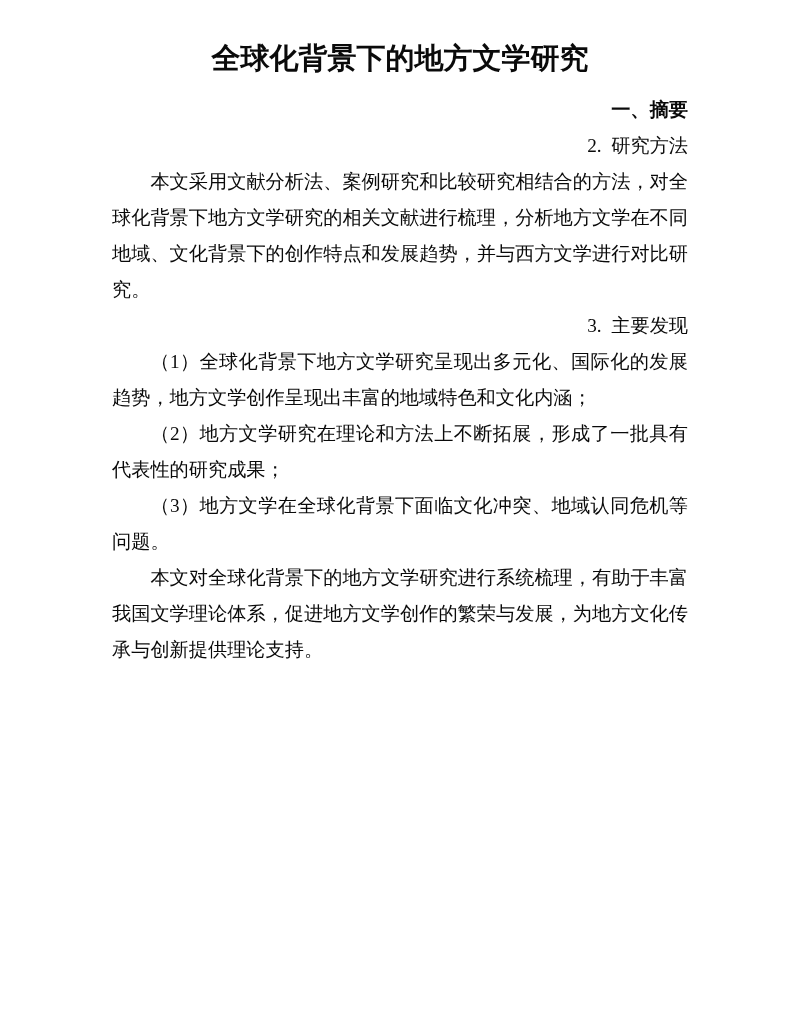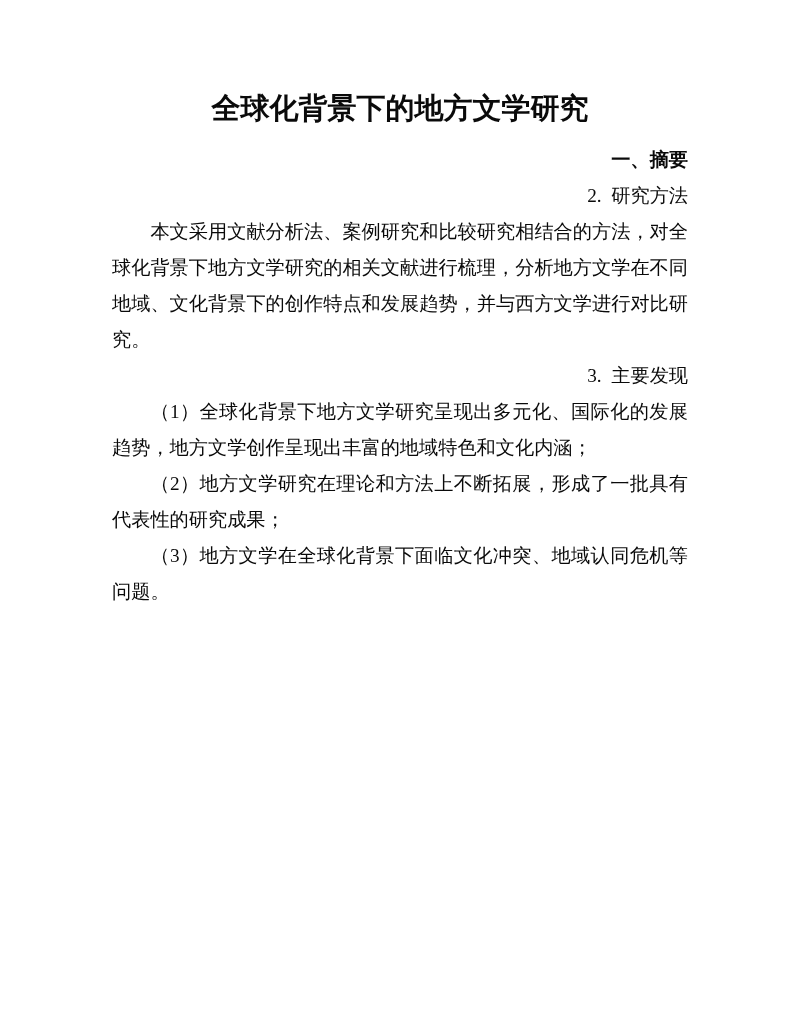--- a/index.html
+++ b/index.html
@@ -8,21 +8,21 @@
     background: #ffffff;
   }
   .page {
     position: relative;
     box-sizing: border-box;
     width: 800px;
     height: 1035px;
     background: #ffffff;
     color: #0a0a0a;
     font-family: "Liberation Serif", "DejaVu Serif", serif;
-    padding: 90px 112px 0 112px;
+    padding: 40px 112px 0 112px;
     overflow: hidden;
   }
   .doc-title {
     margin: 0 0 16px 0;
     font-size: 29px;
     font-weight: 700;
     line-height: 36px;
     text-align: center;
     letter-spacing: 0;
   }
@@ -60,13 +60,14 @@
 
   <div class="block heading">3. 主要发现</div>
 
   <p class="block">（1）全球化背景下地方文学研究呈现出多元化、国际化的发展趋势，地方文学创作呈现出丰富的地域特色和文化内涵；</p>
 
   <p class="block">（2）地方文学研究在理论和方法上不断拓展，形成了一批具有代表性的研究成果；</p>
 
   <p class="block">（3）地方文学在全球化背景下面临文化冲突、地域认同危机等问题。</p>
 
 
+  <p class="block">本文对全球化背景下的地方文学研究进行系统梳理，有助于丰富我国文学理论体系，促进地方文学创作的繁荣与发展，为地方文化传承与创新提供理论支持。</p>
 </div>
 
 </body></html>

